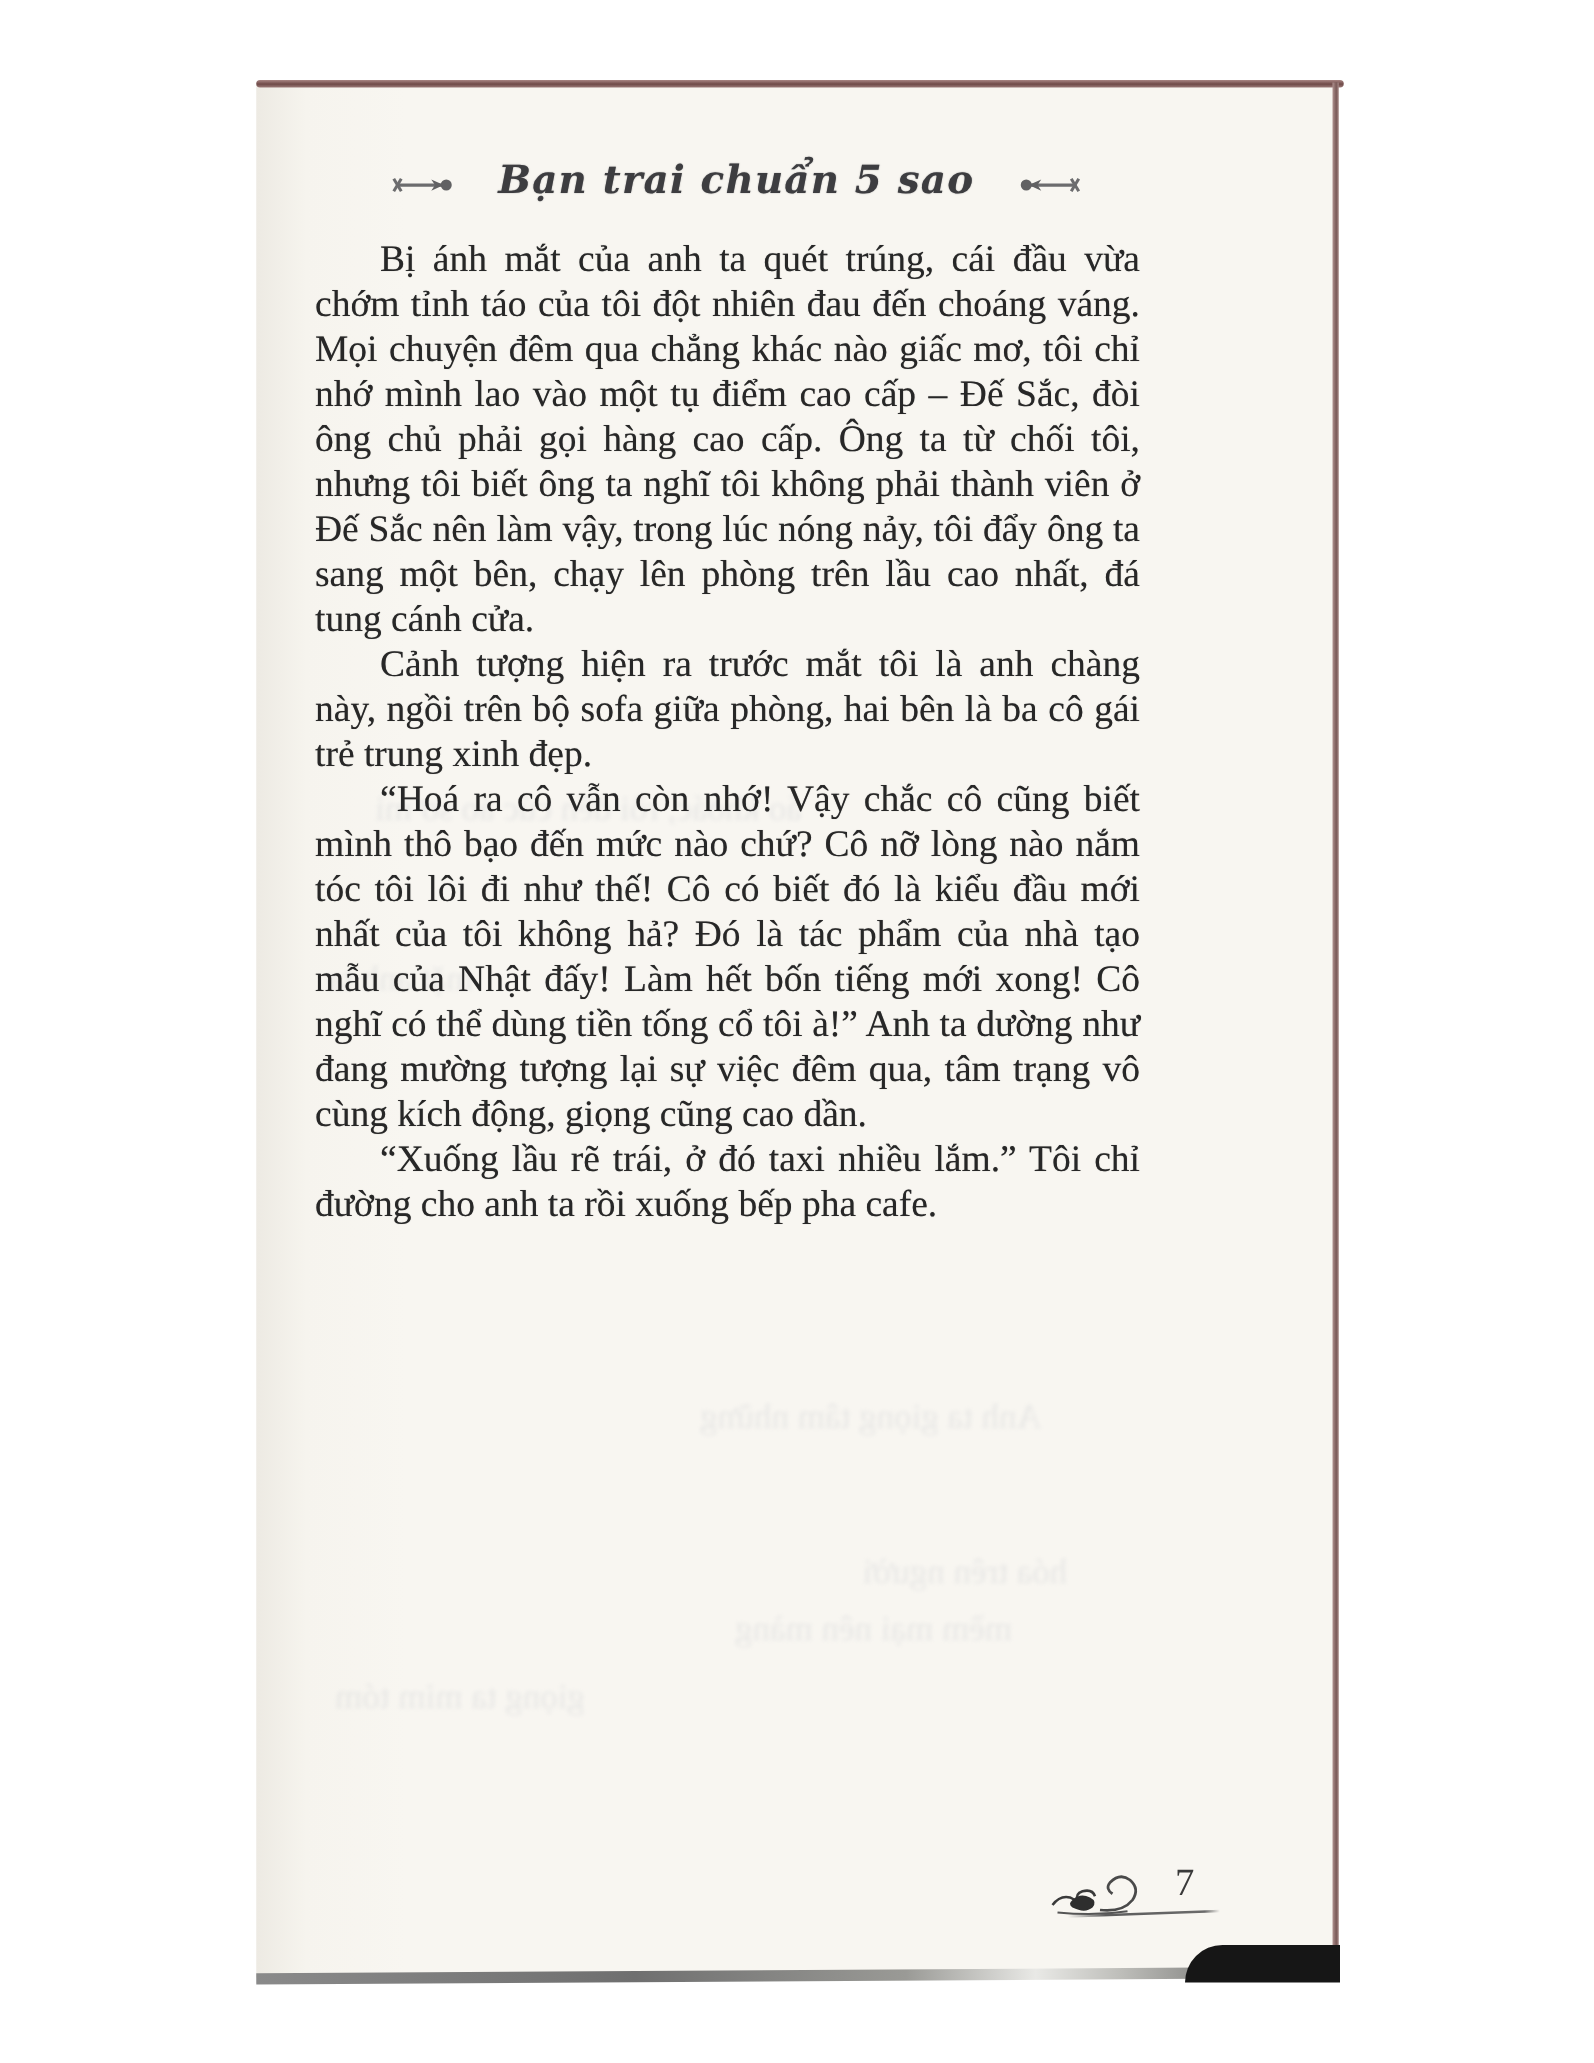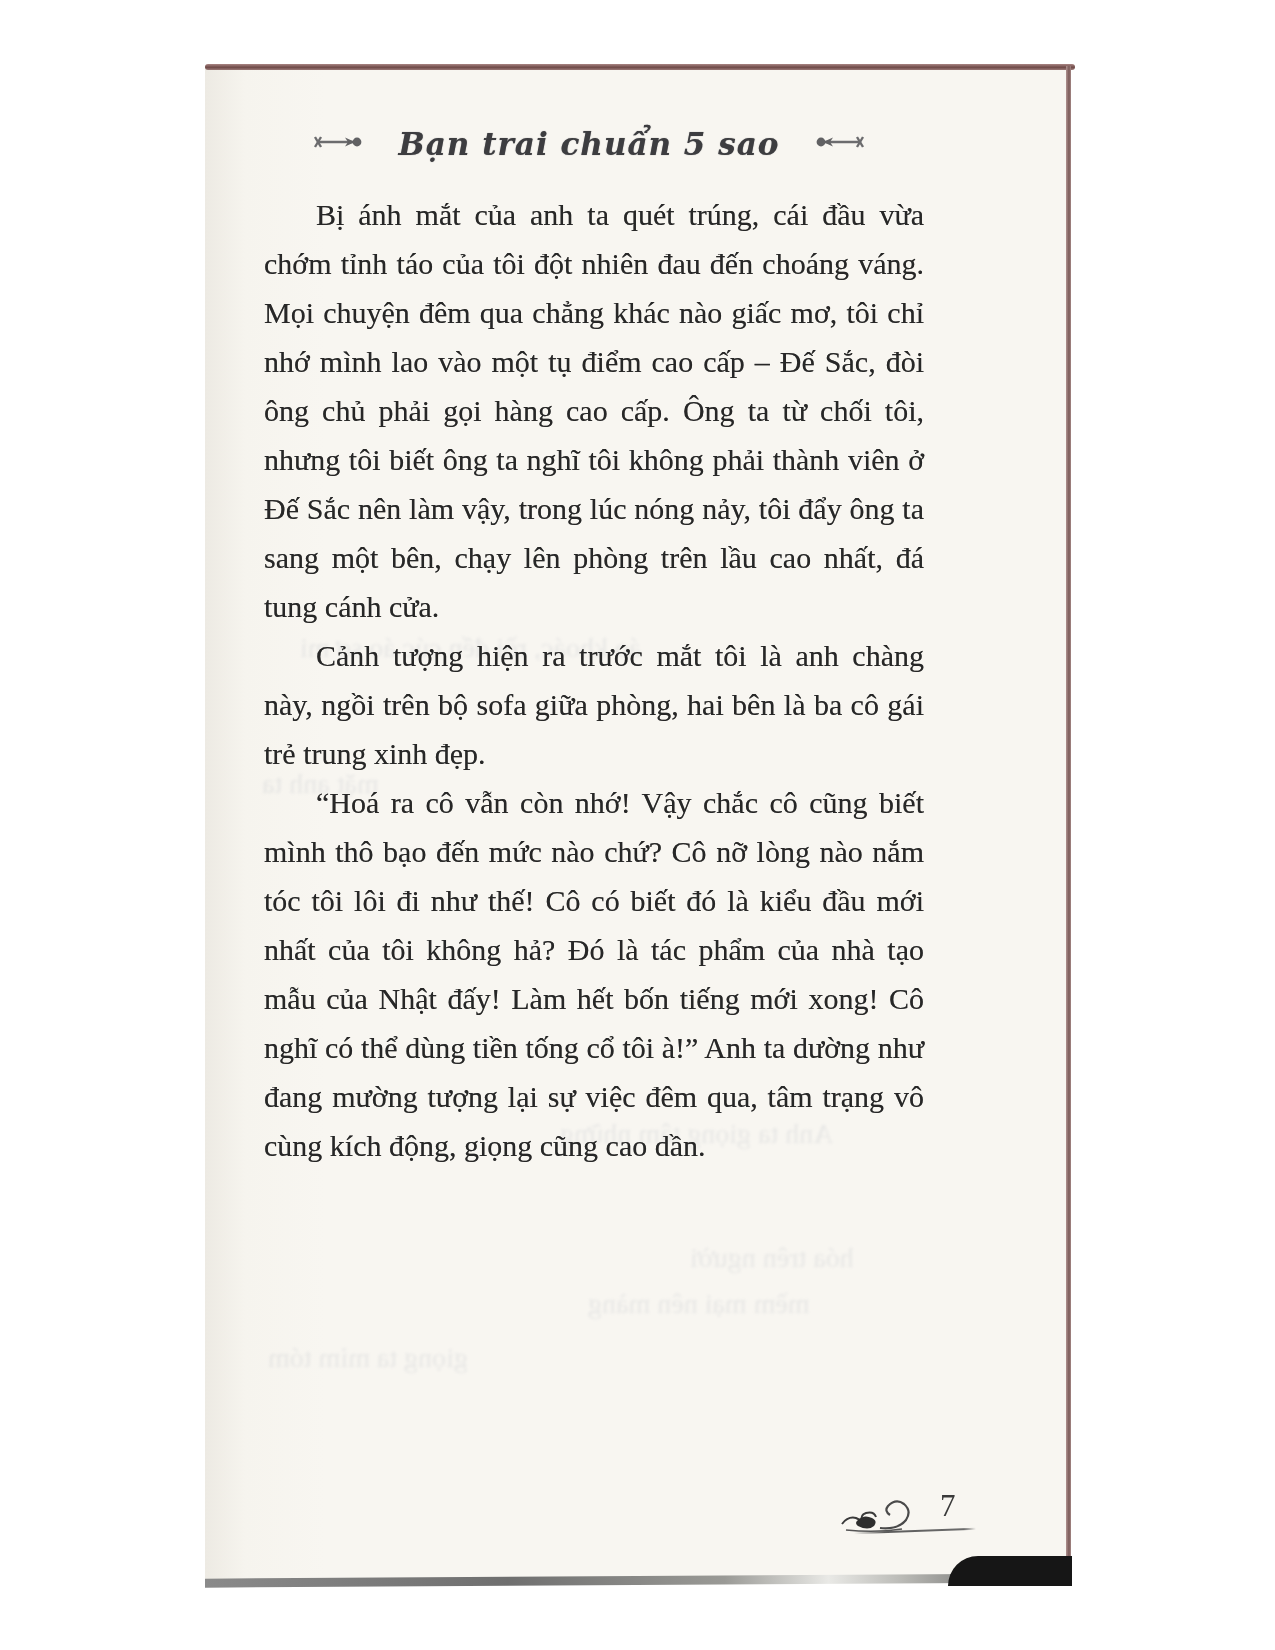--- a/index.html
+++ b/index.html
@@ -29,33 +29,33 @@
     background:linear-gradient(90deg,#8a8a8a 0%,#6f6f6f 35%,#9a9a96 60%,#e9e9e6 72%,#bdbdb9 80%,#3c3c3c 100%);
     transform:rotate(-0.35deg);
   }
   .corner-shadow{
     position:absolute;left:948px;top:1556px;width:124px;height:30px;
     background:#161616;border-top-left-radius:46px;
   }
   
   .running-head{
     position:absolute;left:258px;top:126px;width:662px;
-    display:flex;align-items:center;justify-content:center;gap:30px;
+    display:flex;align-items:flex-end;justify-content:center;gap:30px;
   }
   .head-title{
     font-family:"DejaVu Serif","Liberation Serif",serif;
     font-style:italic;font-weight:bold;font-size:31px;color:#3d3d40;
     letter-spacing:1px;text-shadow:0 0 1px rgba(40,40,45,.55);
     white-space:nowrap;
   }
   .head-orn{flex:0 0 auto;opacity:.8;}
   
   .page-body{
-    position:absolute;left:264px;top:190px;width:660px;
-    font-size:30px;line-height:49px;color:#272727;
+    position:absolute;left:252px;top:190px;width:660px;
+    font-size:30px;line-height:36px;color:#272727;
     text-align:justify;
     text-shadow:0 0 .6px rgba(30,30,30,.5);
   }
   .page-body p{margin:0;text-indent:52px;}
   
   .bleed{
     position:absolute;color:#8f97a6;opacity:.16;filter:blur(1.6px);
     transform:scaleX(-1);font-size:28px;white-space:nowrap;pointer-events:none;
   }
   
@@ -108,20 +108,21 @@
   <span class="bleed" style="left:262px;top:768px;">mặt anh ta</span>
   <span class="bleed" style="left:560px;top:1118px;">Anh ta giọng tâm những</span>
   <span class="bleed" style="left:690px;top:1242px;">hóa trên người</span>
   <span class="bleed" style="left:588px;top:1288px;">mềm mại nên màng</span>
   <span class="bleed" style="left:268px;top:1342px;">giọng ta mỉm tóm</span>
 
   <div class="page-body">
     <p>Bị ánh mắt của anh ta quét trúng, cái đầu vừa chớm tỉnh táo của tôi đột nhiên đau đến choáng váng. Mọi chuyện đêm qua chẳng khác nào giấc mơ, tôi chỉ nhớ mình lao vào một tụ điểm cao cấp – Đế Sắc, đòi ông chủ phải gọi hàng cao cấp. Ông ta từ chối tôi, nhưng tôi biết ông ta nghĩ tôi không phải thành viên ở Đế Sắc nên làm vậy, trong lúc nóng nảy, tôi đẩy ông ta sang một bên, chạy lên phòng trên lầu cao nhất, đá tung cánh cửa.</p>
     <p>Cảnh tượng hiện ra trước mắt tôi là anh chàng này, ngồi trên bộ sofa giữa phòng, hai bên là ba cô gái trẻ trung xinh đẹp.</p>
     <p>“Hoá ra cô vẫn còn nhớ! Vậy chắc cô cũng biết mình thô bạo đến mức nào chứ? Cô nỡ lòng nào nắm tóc tôi lôi đi như thế! Cô có biết đó là kiểu đầu mới nhất của tôi không hả? Đó là tác phẩm của nhà tạo mẫu của Nhật đấy! Làm hết bốn tiếng mới xong! Cô nghĩ có thể dùng tiền tống cổ tôi à!” Anh ta dường như đang mường tượng lại sự việc đêm qua, tâm trạng vô cùng kích động, giọng cũng cao dần.</p>
+    <p>“Xuống lầu rẽ trái, ở đó taxi nhiều lắm.” Tôi chỉ đường cho anh ta rồi xuống bếp pha cafe.</p>
   </div>
 
   <div class="folio">
     <span class="folio-flourish">
       <svg width="100" height="46" viewBox="0 0 100 46">
         <path d="M6 34 q6 -8 14 -6 l6 3 q-2 -6 4 -8 q8 -2 10 4" fill="none" stroke="#3a3a3a" stroke-width="2"></path>
         <path d="M22 30 q6 -6 14 -2 q6 3 2 8 q-6 5 -16 0 q-4 -3 0 -6 Z" fill="#2e2e2e"></path>
         <path d="M44 38 q18 2 26 -8 q6 -9 -2 -16 q-8 -6 -16 2 q-4 5 2 9" fill="none" stroke="#4a4a4a" stroke-width="2.2"></path>
         <path d="M10 40 q30 3 56 -1" fill="none" stroke="#555555" stroke-width="1.6"></path>
       </svg>

